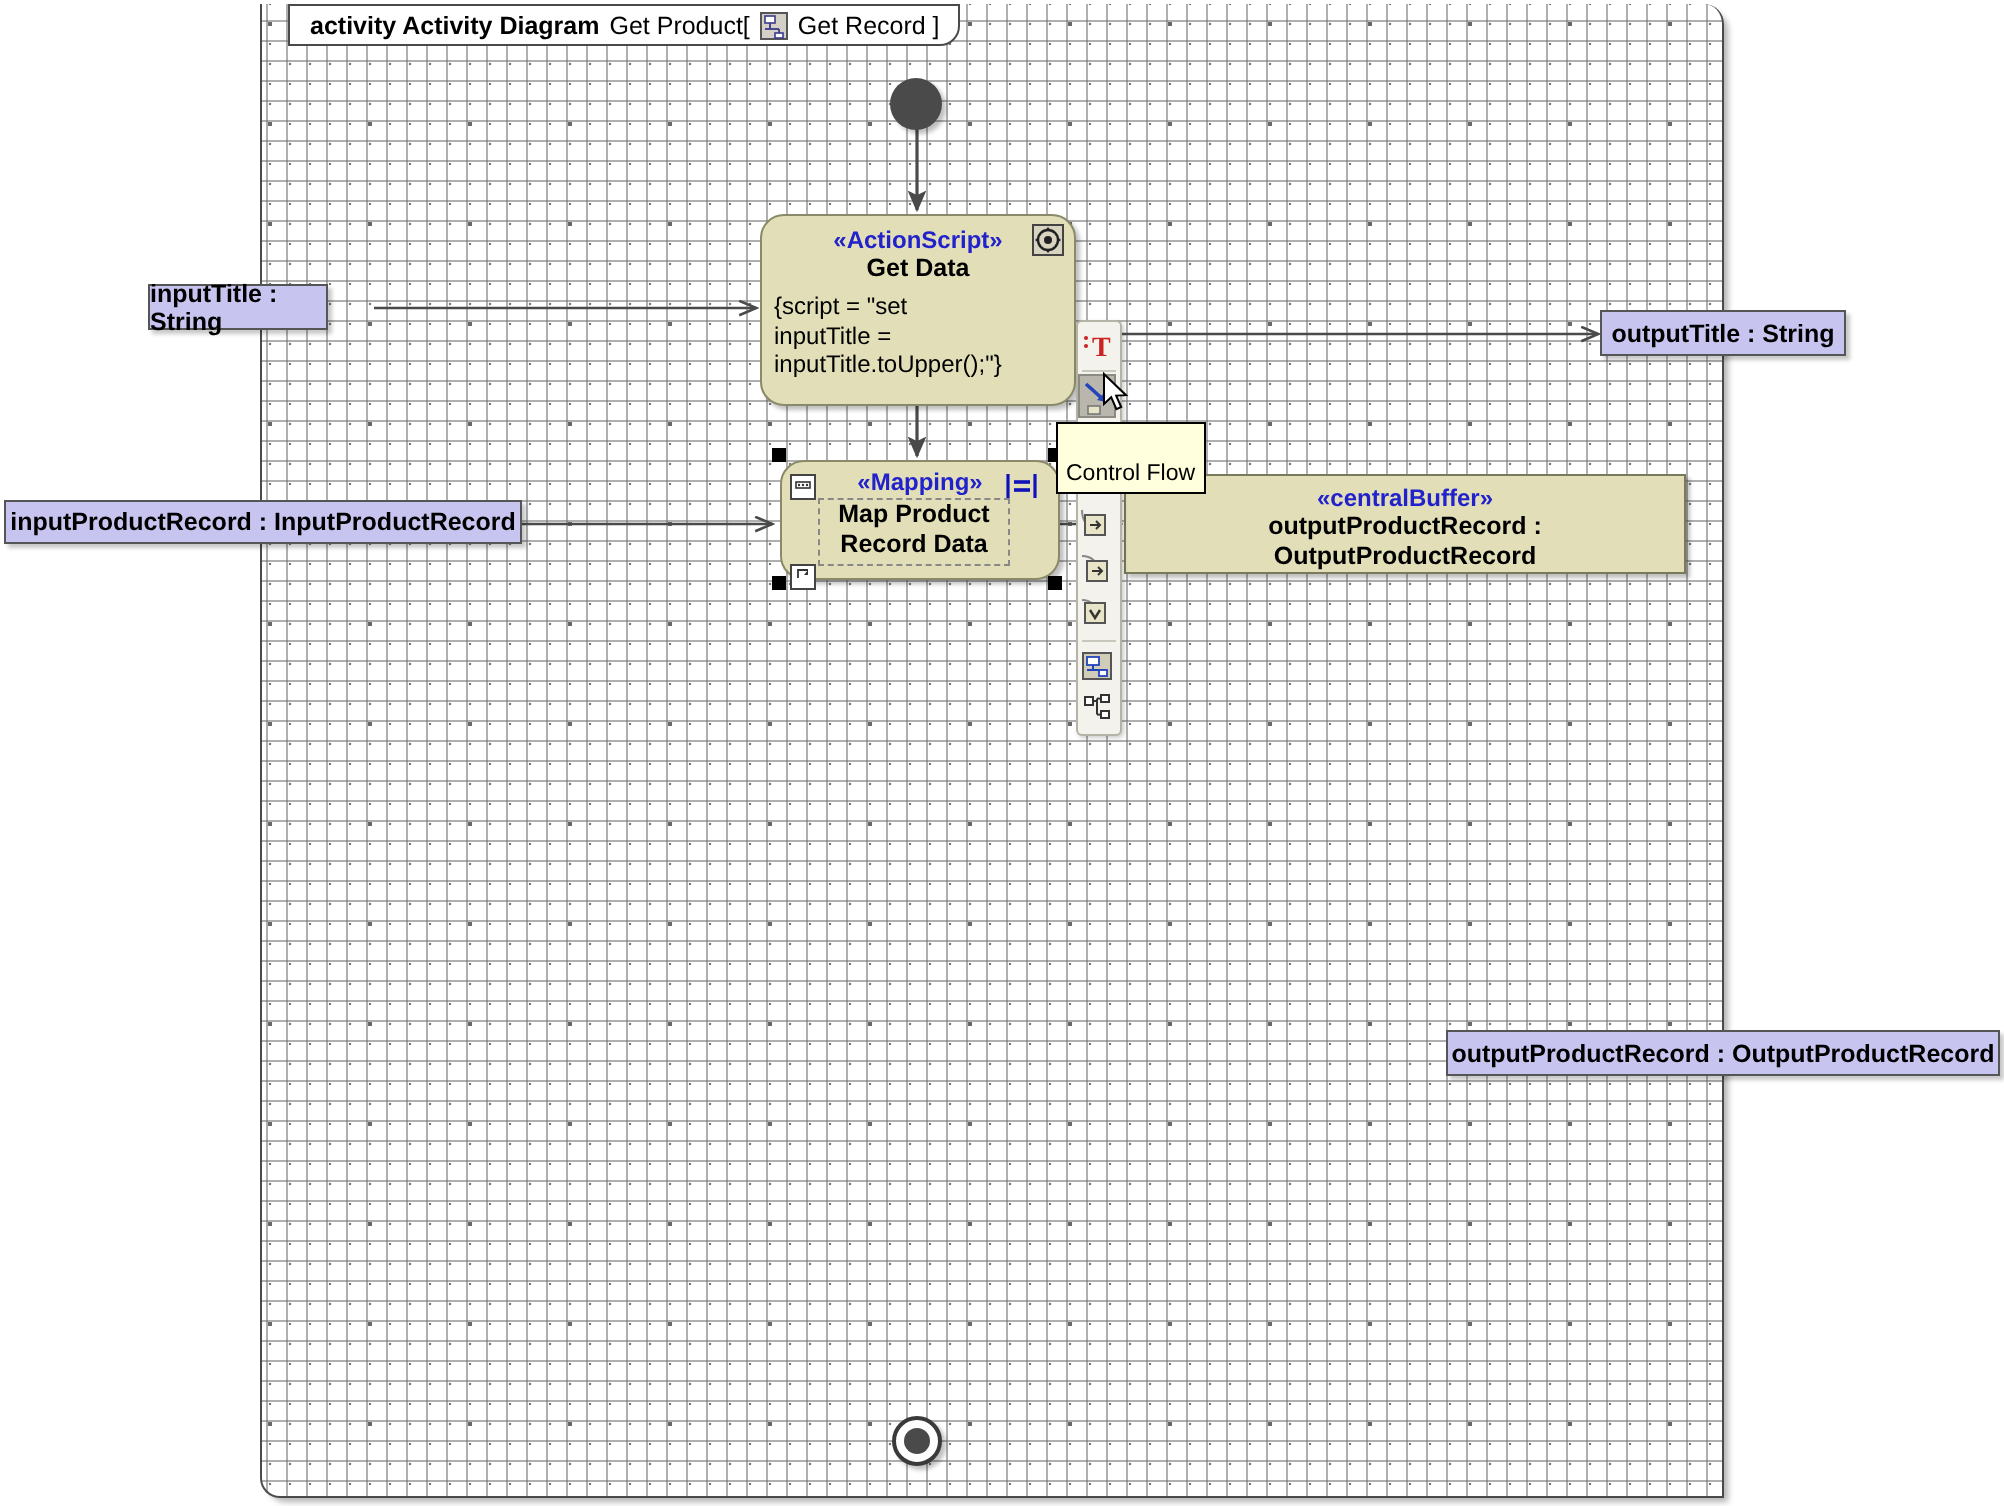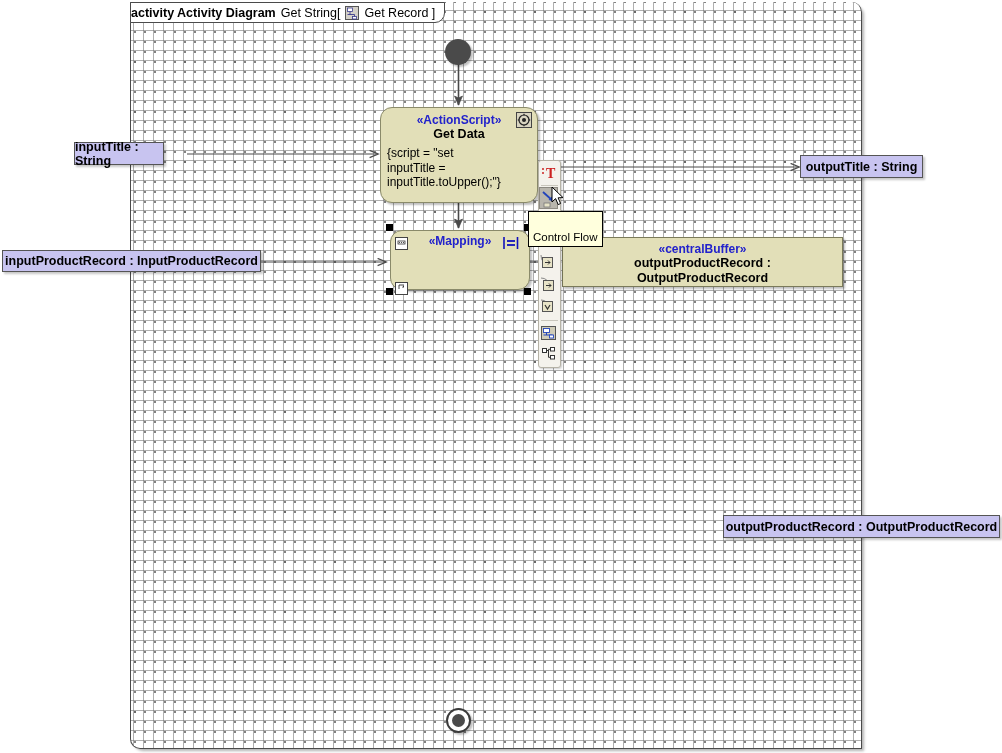--- a/index.html
+++ b/index.html
@@ -58,24 +58,24 @@
     background-image:
       radial-gradient(circle at 1px 1px, #6a6a6a 1.1px, transparent 1.2px);
     background-size: 50px 50px;
     background-position: 3px 9px;
     pointer-events: none;
   }
 
   
   #frame-header {
     position: absolute;
-    left: 130px;
+    left: 144px;
     top: 2px;
     height: 21px;
-    padding: 0 9px 0 0;
+    padding: 0 9px 0 10px;
     border: 1.5px solid #4a4a4a;
     border-radius: 0 0 10px 0;
     background: #ffffff;
     display: flex;
     align-items: center;
     gap: 5px;
     box-sizing: border-box;
     z-index: 6;
     white-space: nowrap;
   }
@@ -236,21 +236,21 @@
 </head>
 <body>
 
 <div id="diagram-frame">
   <div id="grid-dots"></div>
   <div id="grid-major"></div>
 </div>
 
 <div id="frame-header">
   <span class="kw">activity Activity Diagram</span>
-  <span class="nm">Get String[</span>
+  <span class="nm">Get Product[</span>
   <span class="hdr-icon">
     <svg width="14" height="14" viewBox="0 0 14 14">
       <rect x="0.5" y="0.5" width="13" height="13" fill="#d4d0c8" stroke="#555"></rect>
       <rect x="2.5" y="2" width="5" height="3.5" fill="#ffffff" stroke="#3a3a8a" stroke-width="0.8"></rect>
       <line x1="5" y1="5.5" x2="5" y2="8.5" stroke="#3a3a8a" stroke-width="0.9"></line>
       <line x1="2.5" y1="8.5" x2="9.5" y2="8.5" stroke="#3a3a8a" stroke-width="0.9"></line>
       <line x1="9.5" y1="8.5" x2="9.5" y2="11" stroke="#3a3a8a" stroke-width="0.9"></line>
       <rect x="7.5" y="10.5" width="4" height="2.5" fill="#ffffff" stroke="#3a3a8a" stroke-width="0.8"></rect>
     </svg>
   </span>
@@ -306,20 +306,24 @@
       <line x1="8" y1="1.8" x2="8" y2="3.4" stroke="#222" stroke-width="1.2"></line>
       <line x1="8" y1="12.6" x2="8" y2="14.2" stroke="#222" stroke-width="1.2"></line>
       <line x1="1.8" y1="8" x2="3.4" y2="8" stroke="#222" stroke-width="1.2"></line>
       <line x1="12.6" y1="8" x2="14.2" y2="8" stroke="#222" stroke-width="1.2"></line>
     </svg>
   </span>
 </div>
 
 <div class="node action-node" style="left:390px; top:230px; width:140px; height:60px; padding:3px 6px 0 6px;">
   <div class="stereotype">«Mapping»</div>
+  <div style="border:1px dashed #888; margin:1px 18px 0 12px; padding:0 2px 2px 2px;">
+    <div class="node-name">Map Product</div>
+    <div class="node-name">Record Data</div>
+  </div>
   <span style="position:absolute; right:9px; top:5px; width:18px; height:14px;">
     <svg width="18" height="14" viewBox="0 0 18 14">
       <line x1="2" y1="1" x2="2" y2="13" stroke="#1111bb" stroke-width="1.6"></line>
       <line x1="15.5" y1="1" x2="15.5" y2="13" stroke="#1111bb" stroke-width="1.6"></line>
       <line x1="5" y1="5" x2="13" y2="5" stroke="#1111bb" stroke-width="1.8"></line>
       <line x1="5" y1="9" x2="13" y2="9" stroke="#1111bb" stroke-width="1.8"></line>
     </svg>
   </span>
 </div>
 

